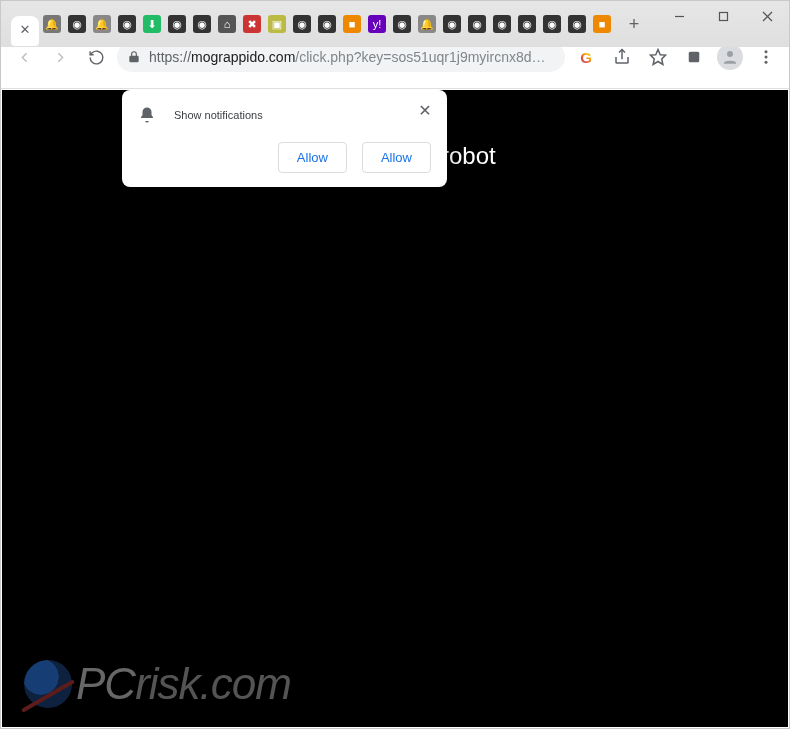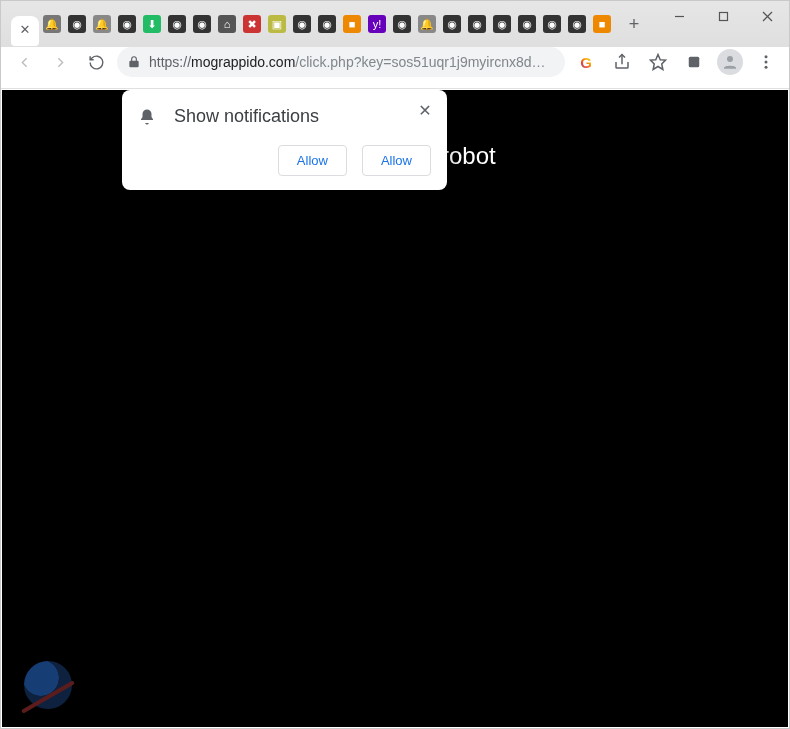--- a/index.html
+++ b/index.html
@@ -13,41 +13,41 @@
   .tab.active { background: #fff; width: 28px; height: 30px; border-top-left-radius: 8px; border-top-right-radius: 8px; margin-top: 14px; align-items: flex-start; padding-top: 6px; }
   .tab.active .x { font-size: 13px; color: #5f6368; }
   .favsquare { width: 18px; height: 18px; border-radius: 3px; display:flex; align-items:center; justify-content:center; font-size:11px; color:#fff; }
   .new-tab { width: 26px; height: 26px; display:flex; align-items:center; justify-content:center; color:#5f6368; font-size:18px; margin-left:6px; border-radius:50%; }
 
   .win-controls { position: absolute; right: 0; top: 0; display: flex; height: 30px; }
   .win-btn { width: 44px; height: 30px; display:flex; align-items:center; justify-content:center; color:#555; }
   .win-btn svg { width:11px; height:11px; stroke:#555; stroke-width:1.2; fill:none; }
 
   
-  .toolbar { height: 42px; background: #fff; display:flex; align-items:flex-start; padding: 0 8px; gap: 6px; border-bottom: 1px solid #e0e0e0; }
+  .toolbar { height: 42px; background: #fff; display:flex; align-items:flex-end; padding: 16px 8px; gap: 6px; border-bottom: 1px solid #e0e0e0; }
   .nav-btn { width: 30px; height: 30px; display:flex; align-items:center; justify-content:center; border-radius:50%; color:#5f6368; }
   .nav-btn.disabled { color:#bdbdbd; }
   .nav-btn svg { width:17px; height:17px; }
   .omnibox { flex:1; height:30px; background:#f1f3f4; border-radius:15px; display:flex; align-items:center; padding:0 10px; gap:8px; color:#202124; font-size:14px; overflow:hidden; white-space:nowrap; }
   .omnibox .lock { width:14px; height:14px; fill:#5f6368; }
   .omnibox .url-scheme { color:#5f6368; }
   .omnibox .url-host { color:#202124; }
   .omnibox .url-rest { color:#80868b; }
   .tool-icon { width:30px; height:30px; display:flex; align-items:center; justify-content:center; color:#5f6368; }
   .tool-icon svg { width:18px; height:18px; }
   .avatar { width:26px; height:26px; border-radius:50%; background:#dadce0; display:flex; align-items:center; justify-content:center; }
 
   
   .viewport { position:absolute; left:1px; right:1px; top:89px; bottom:1px; background:#000; overflow:hidden; }
   .page-headline { color:#fff; font-size:24px; font-weight:400; text-align:center; position:absolute; top:52px; left:0; right:0; }
 
   
   .perm-bubble { position:absolute; top:0; left:120px; width:325px; background:#fff; border-radius:8px; box-shadow:0 4px 20px rgba(0,0,0,0.3); padding:16px 16px 14px 16px; color:#202124; }
   .perm-title { font-size:14px; color:#3c4043; margin-bottom:14px; }
-  .perm-row { display:flex; align-items:center; gap:18px; font-size:18px; color:#3c4043; margin-bottom:18px; }
+  .perm-row { display:flex; align-items:center; gap:18px; font-size:11px; color:#3c4043; margin-bottom:18px; }
   .perm-row svg { width:18px; height:18px; fill:#5f6368; }
   .perm-close { position:absolute; top:10px; right:12px; width:20px; height:20px; display:flex; align-items:center; justify-content:center; color:#5f6368; font-size:16px; cursor:pointer; }
   .perm-actions { display:flex; justify-content:flex-end; gap:15px; }
   .perm-btn { border:1px solid #dadce0; background:#fff; color:#1a73e8; font-size:13px; padding:7px 18px; border-radius:4px; cursor:pointer; }
 
   
   .watermark { position:absolute; left:22px; bottom:18px; display:flex; align-items:center; opacity:0.55; }
   .wm-icon { width:48px; height:48px; border-radius:50%; background:radial-gradient(circle at 35% 35%, #2a6fd6 0 40%, #1b3d73 41% 100%); position:relative; margin-right:4px; }
   .wm-icon::after { content:""; position:absolute; width:60px; height:4px; background:#a33; top:34px; left:-6px; transform:rotate(-30deg); border-radius:2px; }
   .wm-text { font-size:44px; font-style:italic; font-weight:300; color:#9a9a9a; letter-spacing:-1px; }
@@ -236,16 +236,19 @@
         <span>Show notifications</span>
       </div>
       <div class="perm-actions">
         <button class="perm-btn">Allow</button>
         <button class="perm-btn">Allow</button>
       </div>
     </div>
 
     <div class="watermark">
       <div class="wm-icon"></div>
+      <div class="wm-text">
+        <span class="pc">PC</span><span>risk.com</span>
+      </div>
     </div>
   </div>
 
 </div>
 
 </body></html>

